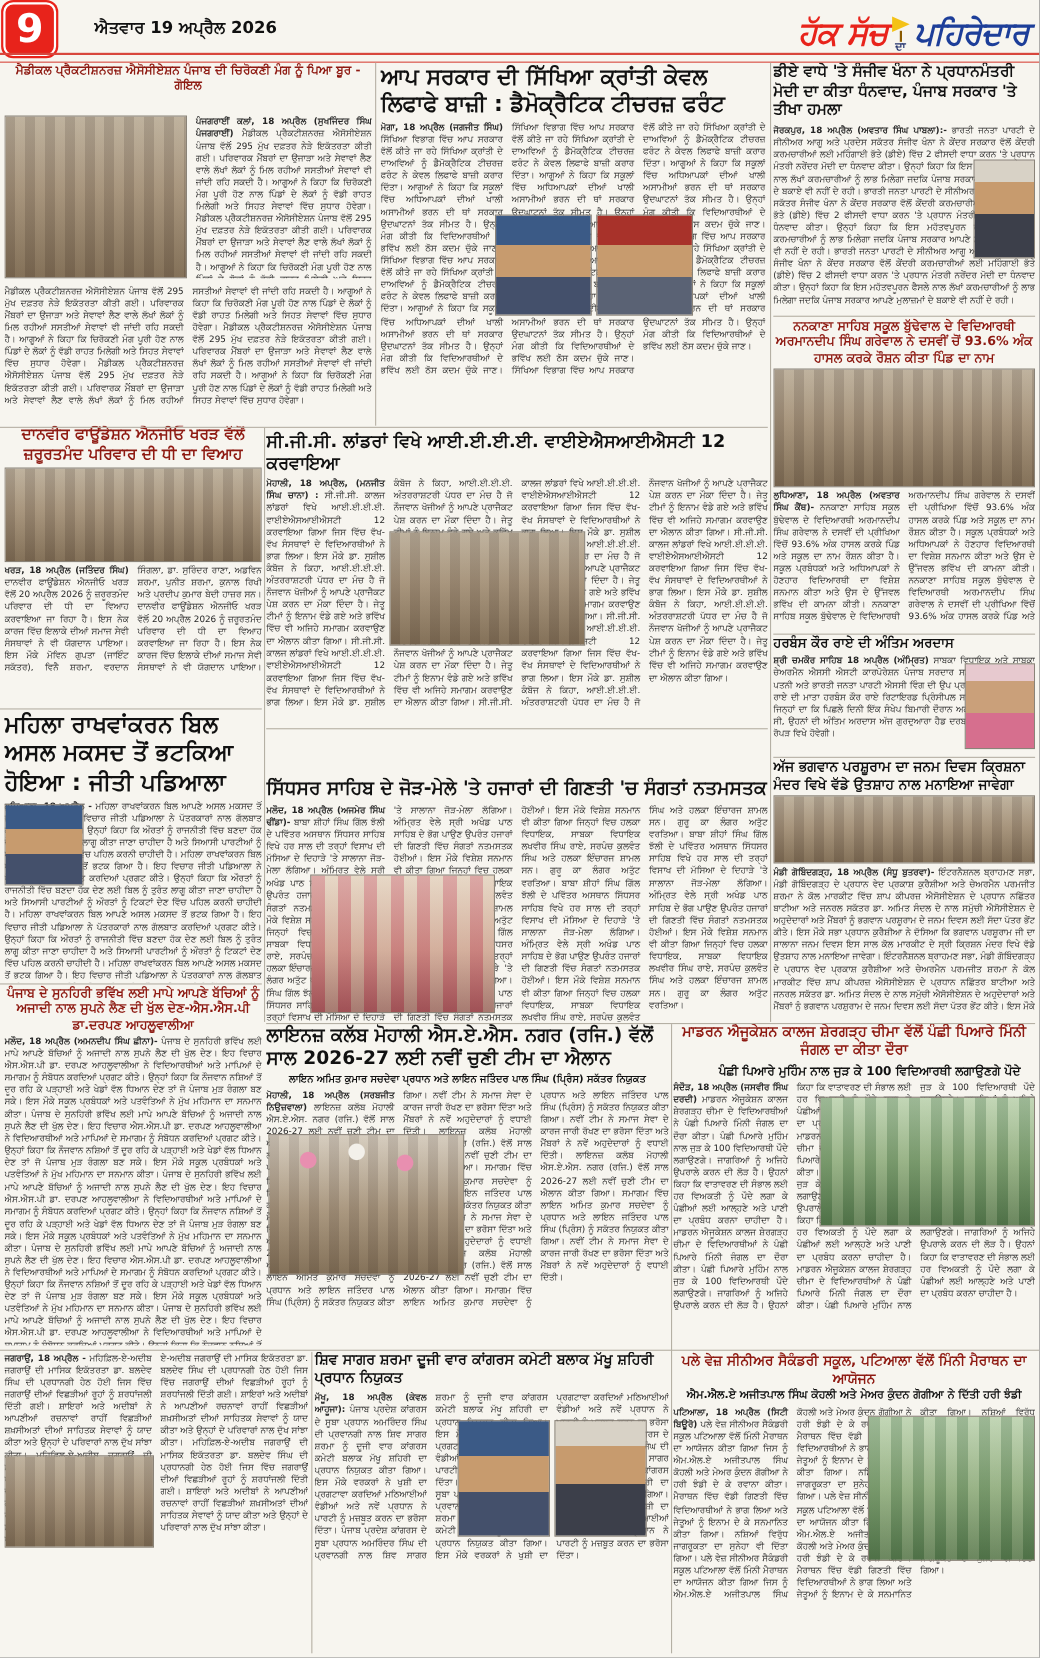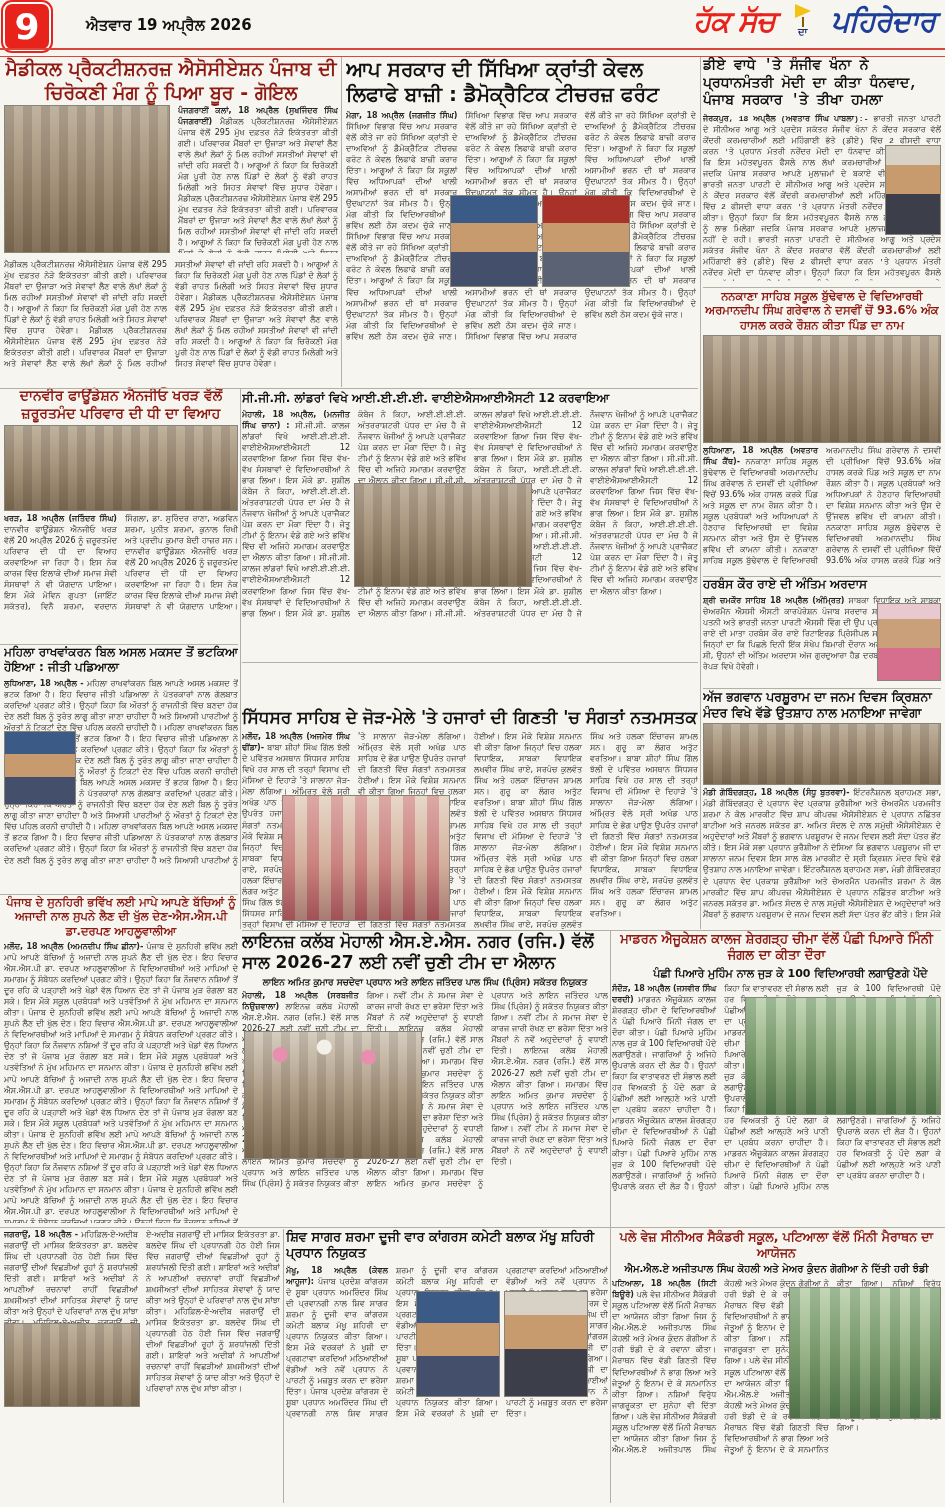--- a/index.html
+++ b/index.html
@@ -3,21 +3,21 @@
 <meta charset="utf-8">
 <style>
   html,body{margin:0;padding:0;background:#777;}
   #paper{position:relative;width:945px;height:1507px;background:#f7f5ef;margin:0 auto;
          font-family:"DejaVu Sans",sans-serif;color:#1c1c1c;overflow:hidden;}
   
   #pagenum{position:absolute;left:3px;top:2px;width:44px;height:45px;background:#e8231b;
            color:#fff;font-size:36px;font-weight:bold;display:flex;align-items:center;
            justify-content:center;border-radius:9px;border:2px solid #fff;box-shadow:0 0 0 2px #e8231b;}
   #dateline{position:absolute;left:86px;top:16px;font-size:15px;font-weight:bold;color:#111;}
-  #logo{position:absolute;right:10px;top:4px;height:44px;display:flex;align-items:flex-start;gap:20px;}
+  #logo{position:absolute;right:10px;top:4px;height:44px;display:flex;align-items:flex-end;gap:4px;}
   .logo-red{color:#e8231b;font-size:29px;font-weight:800;font-style:italic;letter-spacing:-1px;}
   .logo-blue{color:#1d3e99;font-size:29px;font-weight:800;font-style:italic;letter-spacing:-1px;}
   .logo-mid{display:flex;flex-direction:column;align-items:center;line-height:1;}
   .flag{width:0;height:0;border-left:16px solid #f4c217;border-top:7px solid transparent;
         border-bottom:7px solid transparent;margin-bottom:1px;}
   .flagpole{width:2px;height:10px;background:#8a5a00;margin-top:-2px;}
   .logo-da{font-size:10px;font-weight:bold;color:#20306b;}
   #rule{position:absolute;left:0;top:48px;width:945px;height:6px;
         border-top:2px solid #d8463c;border-bottom:1px solid #d8463c;}
   
@@ -66,40 +66,40 @@
     <span class="logo-mid">
       <span class="flag"></span>
         <span class="flagpole"></span>
       <span class="logo-da">ਦਾ</span>
     </span>
     <span class="logo-blue">ਪਹਿਰੇਦਾਰ</span>
   </div>
   <div id="rule"></div>
 
   <div class="art" style="left:4px;top:57px;width:334px;height:328px;">
-    <h2 class="hl" style="font-size:19px;">ਮੈਡੀਕਲ ਪ੍ਰੈਕਟੀਸ਼ਨਰਜ਼ ਐਸੋਸੀਏਸ਼ਨ ਪੰਜਾਬ ਦੀ ਚਿਰੋਕਣੀ ਮੰਗ ਨੂੰ ਪਿਆ ਬੂਰ - ਗੋਇਲ</h2>
+    <h2 class="hl" style="font-size:11px;">ਮੈਡੀਕਲ ਪ੍ਰੈਕਟੀਸ਼ਨਰਜ਼ ਐਸੋਸੀਏਸ਼ਨ ਪੰਜਾਬ ਦੀ ਚਿਰੋਕਣੀ ਮੰਗ ਨੂੰ ਪਿਆ ਬੂਰ - ਗੋਇਲ</h2>
     <div class="photo" style="left:0;top:48px;width:166px;height:148px;"></div>
     <div class="body" style="position:absolute;left:174px;top:48px;width:160px;height:148px;">
       <b>ਪੰਜਗਰਾਈਂ ਕਲਾਂ, 18 ਅਪ੍ਰੈਲ (ਸੁਖਜਿੰਦਰ ਸਿੰਘ ਪੰਜਗਰਾਈਂ)</b> <span>ਮੈਡੀਕਲ ਪ੍ਰੈਕਟੀਸ਼ਨਰਜ਼ ਐਸੋਸੀਏਸ਼ਨ ਪੰਜਾਬ ਵੱਲੋਂ 295 ਮੁੱਖ ਦਫ਼ਤਰ ਨੇੜੇ ਇਕੱਤਰਤਾ ਕੀਤੀ ਗਈ। ਪਰਿਵਾਰਕ ਮੈਂਬਰਾਂ ਦਾ ਉਜਾੜਾ ਅਤੇ ਸੇਵਾਵਾਂ ਲੈਣ ਵਾਲੇ ਲੱਖਾਂ ਲੋਕਾਂ ਨੂੰ ਮਿਲ ਰਹੀਆਂ ਸਸਤੀਆਂ ਸੇਵਾਵਾਂ ਵੀ ਜਾਂਦੀ ਰਹਿ ਸਕਦੀ ਹੈ। ਆਗੂਆਂ ਨੇ ਕਿਹਾ ਕਿ ਚਿਰੋਕਣੀ ਮੰਗ ਪੂਰੀ ਹੋਣ ਨਾਲ ਪਿੰਡਾਂ ਦੇ ਲੋਕਾਂ ਨੂੰ ਵੱਡੀ ਰਾਹਤ ਮਿਲੇਗੀ ਅਤੇ ਸਿਹਤ ਸੇਵਾਵਾਂ ਵਿੱਚ ਸੁਧਾਰ ਹੋਵੇਗਾ। ਮੈਡੀਕਲ ਪ੍ਰੈਕਟੀਸ਼ਨਰਜ਼ ਐਸੋਸੀਏਸ਼ਨ ਪੰਜਾਬ ਵੱਲੋਂ 295 ਮੁੱਖ ਦਫ਼ਤਰ ਨੇੜੇ ਇਕੱਤਰਤਾ ਕੀਤੀ ਗਈ। ਪਰਿਵਾਰਕ ਮੈਂਬਰਾਂ ਦਾ ਉਜਾੜਾ ਅਤੇ ਸੇਵਾਵਾਂ ਲੈਣ ਵਾਲੇ ਲੱਖਾਂ ਲੋਕਾਂ ਨੂੰ ਮਿਲ ਰਹੀਆਂ ਸਸਤੀਆਂ ਸੇਵਾਵਾਂ ਵੀ ਜਾਂਦੀ ਰਹਿ ਸਕਦੀ ਹੈ। ਆਗੂਆਂ ਨੇ ਕਿਹਾ ਕਿ ਚਿਰੋਕਣੀ ਮੰਗ ਪੂਰੀ ਹੋਣ ਨਾਲ ਪਿੰਡਾਂ ਦੇ ਲੋਕਾਂ ਨੂੰ ਵੱਡੀ ਰਾਹਤ ਮਿਲੇਗੀ ਅਤੇ ਸਿਹਤ ਸੇਵਾਵਾਂ ਵਿੱਚ ਸੁਧਾਰ ਹੋਵੇਗਾ।</span>
     </div>
     <div class="body c2" style="position:absolute;left:0;top:202px;width:334px;height:124px;">
       <span>ਮੈਡੀਕਲ ਪ੍ਰੈਕਟੀਸ਼ਨਰਜ਼ ਐਸੋਸੀਏਸ਼ਨ ਪੰਜਾਬ ਵੱਲੋਂ 295 ਮੁੱਖ ਦਫ਼ਤਰ ਨੇੜੇ ਇਕੱਤਰਤਾ ਕੀਤੀ ਗਈ। ਪਰਿਵਾਰਕ ਮੈਂਬਰਾਂ ਦਾ ਉਜਾੜਾ ਅਤੇ ਸੇਵਾਵਾਂ ਲੈਣ ਵਾਲੇ ਲੱਖਾਂ ਲੋਕਾਂ ਨੂੰ ਮਿਲ ਰਹੀਆਂ ਸਸਤੀਆਂ ਸੇਵਾਵਾਂ ਵੀ ਜਾਂਦੀ ਰਹਿ ਸਕਦੀ ਹੈ। ਆਗੂਆਂ ਨੇ ਕਿਹਾ ਕਿ ਚਿਰੋਕਣੀ ਮੰਗ ਪੂਰੀ ਹੋਣ ਨਾਲ ਪਿੰਡਾਂ ਦੇ ਲੋਕਾਂ ਨੂੰ ਵੱਡੀ ਰਾਹਤ ਮਿਲੇਗੀ ਅਤੇ ਸਿਹਤ ਸੇਵਾਵਾਂ ਵਿੱਚ ਸੁਧਾਰ ਹੋਵੇਗਾ। ਮੈਡੀਕਲ ਪ੍ਰੈਕਟੀਸ਼ਨਰਜ਼ ਐਸੋਸੀਏਸ਼ਨ ਪੰਜਾਬ ਵੱਲੋਂ 295 ਮੁੱਖ ਦਫ਼ਤਰ ਨੇੜੇ ਇਕੱਤਰਤਾ ਕੀਤੀ ਗਈ। ਪਰਿਵਾਰਕ ਮੈਂਬਰਾਂ ਦਾ ਉਜਾੜਾ ਅਤੇ ਸੇਵਾਵਾਂ ਲੈਣ ਵਾਲੇ ਲੱਖਾਂ ਲੋਕਾਂ ਨੂੰ ਮਿਲ ਰਹੀਆਂ ਸਸਤੀਆਂ ਸੇਵਾਵਾਂ ਵੀ ਜਾਂਦੀ ਰਹਿ ਸਕਦੀ ਹੈ। ਆਗੂਆਂ ਨੇ ਕਿਹਾ ਕਿ ਚਿਰੋਕਣੀ ਮੰਗ ਪੂਰੀ ਹੋਣ ਨਾਲ ਪਿੰਡਾਂ ਦੇ ਲੋਕਾਂ ਨੂੰ ਵੱਡੀ ਰਾਹਤ ਮਿਲੇਗੀ ਅਤੇ ਸਿਹਤ ਸੇਵਾਵਾਂ ਵਿੱਚ ਸੁਧਾਰ ਹੋਵੇਗਾ। ਮੈਡੀਕਲ ਪ੍ਰੈਕਟੀਸ਼ਨਰਜ਼ ਐਸੋਸੀਏਸ਼ਨ ਪੰਜਾਬ ਵੱਲੋਂ 295 ਮੁੱਖ ਦਫ਼ਤਰ ਨੇੜੇ ਇਕੱਤਰਤਾ ਕੀਤੀ ਗਈ। ਪਰਿਵਾਰਕ ਮੈਂਬਰਾਂ ਦਾ ਉਜਾੜਾ ਅਤੇ ਸੇਵਾਵਾਂ ਲੈਣ ਵਾਲੇ ਲੱਖਾਂ ਲੋਕਾਂ ਨੂੰ ਮਿਲ ਰਹੀਆਂ ਸਸਤੀਆਂ ਸੇਵਾਵਾਂ ਵੀ ਜਾਂਦੀ ਰਹਿ ਸਕਦੀ ਹੈ। ਆਗੂਆਂ ਨੇ ਕਿਹਾ ਕਿ ਚਿਰੋਕਣੀ ਮੰਗ ਪੂਰੀ ਹੋਣ ਨਾਲ ਪਿੰਡਾਂ ਦੇ ਲੋਕਾਂ ਨੂੰ ਵੱਡੀ ਰਾਹਤ ਮਿਲੇਗੀ ਅਤੇ ਸਿਹਤ ਸੇਵਾਵਾਂ ਵਿੱਚ ਸੁਧਾਰ ਹੋਵੇਗਾ।</span>
     </div>
   </div>
 
   <div class="art" style="left:346px;top:57px;width:350px;height:330px;">
     <h2 class="hlb" style="font-size:20px;">ਆਪ ਸਰਕਾਰ ਦੀ ਸਿੱਖਿਆ ਕ੍ਰਾਂਤੀ ਕੇਵਲ ਲਿਫਾਫੇ ਬਾਜ਼ੀ : ਡੈਮੋਕ੍ਰੈਟਿਕ ਟੀਚਰਜ਼ ਫਰੰਟ</h2>
     <div class="body c3" style="height:262px;">
       <b>ਮੋਗਾ, 18 ਅਪ੍ਰੈਲ (ਜਗਜੀਤ ਸਿੰਘ)</b> <span>ਸਿੱਖਿਆ ਵਿਭਾਗ ਵਿੱਚ ਆਪ ਸਰਕਾਰ ਵੱਲੋਂ ਕੀਤੇ ਜਾ ਰਹੇ ਸਿੱਖਿਆ ਕ੍ਰਾਂਤੀ ਦੇ ਦਾਅਵਿਆਂ ਨੂੰ ਡੈਮੋਕ੍ਰੈਟਿਕ ਟੀਚਰਜ਼ ਫਰੰਟ ਨੇ ਕੇਵਲ ਲਿਫਾਫੇ ਬਾਜ਼ੀ ਕਰਾਰ ਦਿੱਤਾ। ਆਗੂਆਂ ਨੇ ਕਿਹਾ ਕਿ ਸਕੂਲਾਂ ਵਿੱਚ ਅਧਿਆਪਕਾਂ ਦੀਆਂ ਖਾਲੀ ਅਸਾਮੀਆਂ ਭਰਨ ਦੀ ਥਾਂ ਸਰਕਾਰ ਉਦਘਾਟਨਾਂ ਤੱਕ ਸੀਮਤ ਹੈ। ਉਨ੍ਹਾਂ ਮੰਗ ਕੀਤੀ ਕਿ ਵਿਦਿਆਰਥੀਆਂ ਦੇ ਭਵਿੱਖ ਲਈ ਠੋਸ ਕਦਮ ਚੁੱਕੇ ਜਾਣ। ਸਿੱਖਿਆ ਵਿਭਾਗ ਵਿੱਚ ਆਪ ਸਰਕਾਰ ਵੱਲੋਂ ਕੀਤੇ ਜਾ ਰਹੇ ਸਿੱਖਿਆ ਕ੍ਰਾਂਤੀ ਦੇ ਦਾਅਵਿਆਂ ਨੂੰ ਡੈਮੋਕ੍ਰੈਟਿਕ ਟੀਚਰਜ਼ ਫਰੰਟ ਨੇ ਕੇਵਲ ਲਿਫਾਫੇ ਬਾਜ਼ੀ ਕਰਾਰ ਦਿੱਤਾ। ਆਗੂਆਂ ਨੇ ਕਿਹਾ ਕਿ ਸਕੂਲਾਂ ਵਿੱਚ ਅਧਿਆਪਕਾਂ ਦੀਆਂ ਖਾਲੀ ਅਸਾਮੀਆਂ ਭਰਨ ਦੀ ਥਾਂ ਸਰਕਾਰ ਉਦਘਾਟਨਾਂ ਤੱਕ ਸੀਮਤ ਹੈ। ਉਨ੍ਹਾਂ ਮੰਗ ਕੀਤੀ ਕਿ ਵਿਦਿਆਰਥੀਆਂ ਦੇ ਭਵਿੱਖ ਲਈ ਠੋਸ ਕਦਮ ਚੁੱਕੇ ਜਾਣ। ਸਿੱਖਿਆ ਵਿਭਾਗ ਵਿੱਚ ਆਪ ਸਰਕਾਰ ਵੱਲੋਂ ਕੀਤੇ ਜਾ ਰਹੇ ਸਿੱਖਿਆ ਕ੍ਰਾਂਤੀ ਦੇ ਦਾਅਵਿਆਂ ਨੂੰ ਡੈਮੋਕ੍ਰੈਟਿਕ ਟੀਚਰਜ਼ ਫਰੰਟ ਨੇ ਕੇਵਲ ਲਿਫਾਫੇ ਬਾਜ਼ੀ ਕਰਾਰ ਦਿੱਤਾ। ਆਗੂਆਂ ਨੇ ਕਿਹਾ ਕਿ ਸਕੂਲਾਂ ਵਿੱਚ ਅਧਿਆਪਕਾਂ ਦੀਆਂ ਖਾਲੀ ਅਸਾਮੀਆਂ ਭਰਨ ਦੀ ਥਾਂ ਸਰਕਾਰ ਉਦਘਾਟਨਾਂ ਤੱਕ ਸੀਮਤ ਹੈ। ਉਨ੍ਹਾਂ ਮੰਗ ਕੀਤੀ ਕਿ ਵਿਦਿਆਰਥੀਆਂ ਦੇ ਭਵਿੱਖ ਲਈ ਠੋਸ ਕਦਮ ਚੁੱਕੇ ਜਾਣ। ਸਿੱਖਿਆ ਵਿਭਾਗ ਵਿੱਚ ਆਪ ਸਰਕਾਰ ਵੱਲੋਂ ਕੀਤੇ ਜਾ ਰਹੇ ਸਿੱਖਿਆ ਕ੍ਰਾਂਤੀ ਦੇ ਦਾਅਵਿਆਂ ਨੂੰ ਡੈਮੋਕ੍ਰੈਟਿਕ ਟੀਚਰਜ਼ ਫਰੰਟ ਨੇ ਕੇਵਲ ਲਿਫਾਫੇ ਬਾਜ਼ੀ ਕਰਾਰ ਦਿੱਤਾ। ਆਗੂਆਂ ਨੇ ਕਿਹਾ ਕਿ ਸਕੂਲਾਂ ਵਿੱਚ ਅਧਿਆਪਕਾਂ ਦੀਆਂ ਖਾਲੀ ਅਸਾਮੀਆਂ ਭਰਨ ਦੀ ਥਾਂ ਸਰਕਾਰ ਉਦਘਾਟਨਾਂ ਤੱਕ ਸੀਮਤ ਹੈ। ਉਨ੍ਹਾਂ ਮੰਗ ਕੀਤੀ ਕਿ ਵਿਦਿਆਰਥੀਆਂ ਦੇ ਭਵਿੱਖ ਲਈ ਠੋਸ ਕਦਮ ਚੁੱਕੇ ਜਾਣ। ਸਿੱਖਿਆ ਵਿਭਾਗ ਵਿੱਚ ਆਪ ਸਰਕਾਰ ਵੱਲੋਂ ਕੀਤੇ ਜਾ ਰਹੇ ਸਿੱਖਿਆ ਕ੍ਰਾਂਤੀ ਦੇ ਦਾਅਵਿਆਂ ਨੂੰ ਡੈਮੋਕ੍ਰੈਟਿਕ ਟੀਚਰਜ਼ ਫਰੰਟ ਨੇ ਕੇਵਲ ਲਿਫਾਫੇ ਬਾਜ਼ੀ ਕਰਾਰ ਦਿੱਤਾ। ਆਗੂਆਂ ਨੇ ਕਿਹਾ ਕਿ ਸਕੂਲਾਂ ਵਿੱਚ ਅਧਿਆਪਕਾਂ ਦੀਆਂ ਖਾਲੀ ਅਸਾਮੀਆਂ ਭਰਨ ਦੀ ਥਾਂ ਸਰਕਾਰ ਉਦਘਾਟਨਾਂ ਤੱਕ ਸੀਮਤ ਹੈ। ਉਨ੍ਹਾਂ ਮੰਗ ਕੀਤੀ ਕਿ ਵਿਦਿਆਰਥੀਆਂ ਦੇ ਭਵਿੱਖ ਲਈ ਠੋਸ ਕਦਮ ਚੁੱਕੇ ਜਾਣ। ਸਿੱਖਿਆ ਵਿਭਾਗ ਵਿੱਚ ਆਪ ਸਰਕਾਰ ਵੱਲੋਂ ਕੀਤੇ ਜਾ ਰਹੇ ਸਿੱਖਿਆ ਕ੍ਰਾਂਤੀ ਦੇ ਦਾਅਵਿਆਂ ਨੂੰ ਡੈਮੋਕ੍ਰੈਟਿਕ ਟੀਚਰਜ਼ ਫਰੰਟ ਨੇ ਕੇਵਲ ਲਿਫਾਫੇ ਬਾਜ਼ੀ ਕਰਾਰ ਦਿੱਤਾ। ਆਗੂਆਂ ਨੇ ਕਿਹਾ ਕਿ ਸਕੂਲਾਂ ਵਿੱਚ ਅਧਿਆਪਕਾਂ ਦੀਆਂ ਖਾਲੀ ਅਸਾਮੀਆਂ ਭਰਨ ਦੀ ਥਾਂ ਸਰਕਾਰ ਉਦਘਾਟਨਾਂ ਤੱਕ ਸੀਮਤ ਹੈ। ਉਨ੍ਹਾਂ ਮੰਗ ਕੀਤੀ ਕਿ ਵਿਦਿਆਰਥੀਆਂ ਦੇ ਭਵਿੱਖ ਲਈ ਠੋਸ ਕਦਮ ਚੁੱਕੇ ਜਾਣ।</span>
     </div>
     <div class="photo portrait-blue" style="left:104px;top:138px;width:88px;height:92px;"></div>
     <div class="photo portrait-red" style="left:196px;top:138px;width:88px;height:92px;"></div>
   </div>
 
-  <div class="art" style="left:703px;top:57px;width:238px;height:229px;font-family:Liberation Mono, monospace;">
+  <div class="art" style="left:703px;top:57px;width:238px;height:229px;">
     <h2 class="hlb" style="font-size:14px;">ਡੀਏ ਵਾਧੇ 'ਤੇ ਸੰਜੀਵ ਖੰਨਾ ਨੇ ਪ੍ਰਧਾਨਮੰਤਰੀ ਮੋਦੀ ਦਾ ਕੀਤਾ ਧੰਨਵਾਦ, ਪੰਜਾਬ ਸਰਕਾਰ 'ਤੇ ਤੀਖਾ ਹਮਲਾ</h2>
     <div class="body" style="height:168px;">
       <b>ਜੋਰਕਪੁਰ, 18 ਅਪ੍ਰੈਲ (ਅਵਤਾਰ ਸਿੰਘ ਪਾਬਲਾ):-</b> <span>ਭਾਰਤੀ ਜਨਤਾ ਪਾਰਟੀ ਦੇ ਸੀਨੀਅਰ ਆਗੂ ਅਤੇ ਪ੍ਰਦੇਸ ਸਕੱਤਰ ਸੰਜੀਵ ਖੰਨਾ ਨੇ ਕੇਂਦਰ ਸਰਕਾਰ ਵੱਲੋਂ ਕੇਂਦਰੀ ਕਰਮਚਾਰੀਆਂ ਲਈ ਮਹਿੰਗਾਈ ਭੱਤੇ (ਡੀਏ) ਵਿੱਚ 2 ਫੀਸਦੀ ਵਾਧਾ ਕਰਨ 'ਤੇ ਪ੍ਰਧਾਨ ਮੰਤਰੀ ਨਰੇਂਦਰ ਮੋਦੀ ਦਾ ਧੰਨਵਾਦ ਕੀਤਾ। ਉਨ੍ਹਾਂ ਕਿਹਾ ਕਿ ਇਸ ਮਹੱਤਵਪੂਰਨ ਫੈਸਲੇ ਨਾਲ ਲੱਖਾਂ ਕਰਮਚਾਰੀਆਂ ਨੂੰ ਲਾਭ ਮਿਲੇਗਾ ਜਦਕਿ ਪੰਜਾਬ ਸਰਕਾਰ ਆਪਣੇ ਮੁਲਾਜ਼ਮਾਂ ਦੇ ਬਕਾਏ ਵੀ ਨਹੀਂ ਦੇ ਰਹੀ। ਭਾਰਤੀ ਜਨਤਾ ਪਾਰਟੀ ਦੇ ਸੀਨੀਅਰ ਆਗੂ ਅਤੇ ਪ੍ਰਦੇਸ ਸਕੱਤਰ ਸੰਜੀਵ ਖੰਨਾ ਨੇ ਕੇਂਦਰ ਸਰਕਾਰ ਵੱਲੋਂ ਕੇਂਦਰੀ ਕਰਮਚਾਰੀਆਂ ਲਈ ਮਹਿੰਗਾਈ ਭੱਤੇ (ਡੀਏ) ਵਿੱਚ 2 ਫੀਸਦੀ ਵਾਧਾ ਕਰਨ 'ਤੇ ਪ੍ਰਧਾਨ ਮੰਤਰੀ ਨਰੇਂਦਰ ਮੋਦੀ ਦਾ ਧੰਨਵਾਦ ਕੀਤਾ। ਉਨ੍ਹਾਂ ਕਿਹਾ ਕਿ ਇਸ ਮਹੱਤਵਪੂਰਨ ਫੈਸਲੇ ਨਾਲ ਲੱਖਾਂ ਕਰਮਚਾਰੀਆਂ ਨੂੰ ਲਾਭ ਮਿਲੇਗਾ ਜਦਕਿ ਪੰਜਾਬ ਸਰਕਾਰ ਆਪਣੇ ਮੁਲਾਜ਼ਮਾਂ ਦੇ ਬਕਾਏ ਵੀ ਨਹੀਂ ਦੇ ਰਹੀ। ਭਾਰਤੀ ਜਨਤਾ ਪਾਰਟੀ ਦੇ ਸੀਨੀਅਰ ਆਗੂ ਅਤੇ ਪ੍ਰਦੇਸ ਸਕੱਤਰ ਸੰਜੀਵ ਖੰਨਾ ਨੇ ਕੇਂਦਰ ਸਰਕਾਰ ਵੱਲੋਂ ਕੇਂਦਰੀ ਕਰਮਚਾਰੀਆਂ ਲਈ ਮਹਿੰਗਾਈ ਭੱਤੇ (ਡੀਏ) ਵਿੱਚ 2 ਫੀਸਦੀ ਵਾਧਾ ਕਰਨ 'ਤੇ ਪ੍ਰਧਾਨ ਮੰਤਰੀ ਨਰੇਂਦਰ ਮੋਦੀ ਦਾ ਧੰਨਵਾਦ ਕੀਤਾ। ਉਨ੍ਹਾਂ ਕਿਹਾ ਕਿ ਇਸ ਮਹੱਤਵਪੂਰਨ ਫੈਸਲੇ ਨਾਲ ਲੱਖਾਂ ਕਰਮਚਾਰੀਆਂ ਨੂੰ ਲਾਭ ਮਿਲੇਗਾ ਜਦਕਿ ਪੰਜਾਬ ਸਰਕਾਰ ਆਪਣੇ ਮੁਲਾਜ਼ਮਾਂ ਦੇ ਬਕਾਏ ਵੀ ਨਹੀਂ ਦੇ ਰਹੀ।</span>
     </div>
     <div class="photo portrait-suit" style="right:0;top:88px;width:56px;height:90px;"></div>
   </div>
 
   <div class="art" style="left:703px;top:289px;width:238px;height:286px;">
     <h2 class="hl" style="font-size:11.5px;">ਨਨਕਾਣਾ ਸਾਹਿਬ ਸਕੂਲ ਬੁੱਢੇਵਾਲ ਦੇ ਵਿਦਿਆਰਥੀ ਅਰਮਾਨਦੀਪ ਸਿੰਘ ਗਰੇਵਾਲ ਨੇ ਦਸਵੀਂ ਚੋਂ 93.6% ਅੰਕ ਹਾਸਲ ਕਰਕੇ ਰੌਸ਼ਨ ਕੀਤਾ ਪਿੰਡ ਦਾ ਨਾਮ</h2>
     <div class="photo static" style="height:108px;"></div>
@@ -126,29 +126,29 @@
 
   <div class="art" style="left:4px;top:387px;width:234px;height:256px;">
     <h2 class="hl" style="font-size:14px;">ਦਾਨਵੀਰ ਫਾਊਂਡੇਸ਼ਨ ਐਨਜੀਓ ਖਰੜ ਵੱਲੋਂ ਜ਼ਰੂਰਤਮੰਦ ਪਰਿਵਾਰ ਦੀ ਧੀ ਦਾ ਵਿਆਹ</h2>
     <div class="photo static" style="height:86px;"></div>
     <div class="body c2" style="height:110px;">
       <b>ਖਰੜ, 18 ਅਪ੍ਰੈਲ (ਜਤਿੰਦਰ ਸਿੰਘ)</b> <span>ਦਾਨਵੀਰ ਫਾਊਂਡੇਸ਼ਨ ਐਨਜੀਓ ਖਰੜ ਵੱਲੋਂ 20 ਅਪ੍ਰੈਲ 2026 ਨੂੰ ਜ਼ਰੂਰਤਮੰਦ ਪਰਿਵਾਰ ਦੀ ਧੀ ਦਾ ਵਿਆਹ ਕਰਵਾਇਆ ਜਾ ਰਿਹਾ ਹੈ। ਇਸ ਨੇਕ ਕਾਰਜ ਵਿੱਚ ਇਲਾਕੇ ਦੀਆਂ ਸਮਾਜ ਸੇਵੀ ਸੰਸਥਾਵਾਂ ਨੇ ਵੀ ਯੋਗਦਾਨ ਪਾਇਆ। ਇਸ ਮੌਕੇ ਮੋਵਿਨ ਗੁਪਤਾ (ਜਾਇੰਟ ਸਕੱਤਰ), ਵਿਨੈ ਸ਼ਰਮਾ, ਵਰਦਾਨ ਸਿੰਗਲਾ, ਡਾ. ਸੁਰਿੰਦਰ ਰਾਣਾ, ਅਡਵਿਨ ਸ਼ਰਮਾ, ਪੁਨੀਤ ਸ਼ਰਮਾ, ਕੁਨਾਲ ਰਿਖੀ ਅਤੇ ਪ੍ਰਦੀਪ ਕੁਮਾਰ ਬੇਦੀ ਹਾਜ਼ਰ ਸਨ। ਦਾਨਵੀਰ ਫਾਊਂਡੇਸ਼ਨ ਐਨਜੀਓ ਖਰੜ ਵੱਲੋਂ 20 ਅਪ੍ਰੈਲ 2026 ਨੂੰ ਜ਼ਰੂਰਤਮੰਦ ਪਰਿਵਾਰ ਦੀ ਧੀ ਦਾ ਵਿਆਹ ਕਰਵਾਇਆ ਜਾ ਰਿਹਾ ਹੈ। ਇਸ ਨੇਕ ਕਾਰਜ ਵਿੱਚ ਇਲਾਕੇ ਦੀਆਂ ਸਮਾਜ ਸੇਵੀ ਸੰਸਥਾਵਾਂ ਨੇ ਵੀ ਯੋਗਦਾਨ ਪਾਇਆ। ਇਸ ਮੌਕੇ ਮੋਵਿਨ ਗੁਪਤਾ (ਜਾਇੰਟ ਸਕੱਤਰ), ਵਿਨੈ ਸ਼ਰਮਾ, ਵਰਦਾਨ ਸਿੰਗਲਾ, ਡਾ. ਸੁਰਿੰਦਰ ਰਾਣਾ, ਅਡਵਿਨ ਸ਼ਰਮਾ, ਪੁਨੀਤ ਸ਼ਰਮਾ, ਕੁਨਾਲ ਰਿਖੀ ਅਤੇ ਪ੍ਰਦੀਪ ਕੁਮਾਰ ਬੇਦੀ ਹਾਜ਼ਰ ਸਨ।</span>
     </div>
   </div>
 
   <div class="art" style="left:4px;top:645px;width:234px;height:248px;">
-    <h2 class="hlb" style="font-size:12px;">ਮਹਿਲਾ ਰਾਖਵਾਂਕਰਨ ਬਿਲ ਅਸਲ ਮਕਸਦ ਤੋਂ ਭਟਕਿਆ ਹੋਇਆ : ਜੀਤੀ ਪਡਿਆਲਾ</h2>
+    <h2 class="hlb" style="font-size:21px;">ਮਹਿਲਾ ਰਾਖਵਾਂਕਰਨ ਬਿਲ ਅਸਲ ਮਕਸਦ ਤੋਂ ਭਟਕਿਆ ਹੋਇਆ : ਜੀਤੀ ਪਡਿਆਲਾ</h2>
     <div class="body" style="height:188px;">
       <b>ਲੁਧਿਆਣਾ, 18 ਅਪ੍ਰੈਲ -</b> <span>ਮਹਿਲਾ ਰਾਖਵਾਂਕਰਨ ਬਿਲ ਆਪਣੇ ਅਸਲ ਮਕਸਦ ਤੋਂ ਭਟਕ ਗਿਆ ਹੈ। ਇਹ ਵਿਚਾਰ ਜੀਤੀ ਪਡਿਆਲਾ ਨੇ ਪੱਤਰਕਾਰਾਂ ਨਾਲ ਗੱਲਬਾਤ ਕਰਦਿਆਂ ਪ੍ਰਗਟ ਕੀਤੇ। ਉਨ੍ਹਾਂ ਕਿਹਾ ਕਿ ਔਰਤਾਂ ਨੂੰ ਰਾਜਨੀਤੀ ਵਿੱਚ ਬਣਦਾ ਹੱਕ ਦੇਣ ਲਈ ਬਿਲ ਨੂੰ ਤੁਰੰਤ ਲਾਗੂ ਕੀਤਾ ਜਾਣਾ ਚਾਹੀਦਾ ਹੈ ਅਤੇ ਸਿਆਸੀ ਪਾਰਟੀਆਂ ਨੂੰ ਔਰਤਾਂ ਨੂੰ ਟਿਕਟਾਂ ਦੇਣ ਵਿੱਚ ਪਹਿਲ ਕਰਨੀ ਚਾਹੀਦੀ ਹੈ। ਮਹਿਲਾ ਰਾਖਵਾਂਕਰਨ ਬਿਲ ਆਪਣੇ ਅਸਲ ਮਕਸਦ ਤੋਂ ਭਟਕ ਗਿਆ ਹੈ। ਇਹ ਵਿਚਾਰ ਜੀਤੀ ਪਡਿਆਲਾ ਨੇ ਪੱਤਰਕਾਰਾਂ ਨਾਲ ਗੱਲਬਾਤ ਕਰਦਿਆਂ ਪ੍ਰਗਟ ਕੀਤੇ। ਉਨ੍ਹਾਂ ਕਿਹਾ ਕਿ ਔਰਤਾਂ ਨੂੰ ਰਾਜਨੀਤੀ ਵਿੱਚ ਬਣਦਾ ਹੱਕ ਦੇਣ ਲਈ ਬਿਲ ਨੂੰ ਤੁਰੰਤ ਲਾਗੂ ਕੀਤਾ ਜਾਣਾ ਚਾਹੀਦਾ ਹੈ ਅਤੇ ਸਿਆਸੀ ਪਾਰਟੀਆਂ ਨੂੰ ਔਰਤਾਂ ਨੂੰ ਟਿਕਟਾਂ ਦੇਣ ਵਿੱਚ ਪਹਿਲ ਕਰਨੀ ਚਾਹੀਦੀ ਹੈ। ਮਹਿਲਾ ਰਾਖਵਾਂਕਰਨ ਬਿਲ ਆਪਣੇ ਅਸਲ ਮਕਸਦ ਤੋਂ ਭਟਕ ਗਿਆ ਹੈ। ਇਹ ਵਿਚਾਰ ਜੀਤੀ ਪਡਿਆਲਾ ਨੇ ਪੱਤਰਕਾਰਾਂ ਨਾਲ ਗੱਲਬਾਤ ਕਰਦਿਆਂ ਪ੍ਰਗਟ ਕੀਤੇ। ਉਨ੍ਹਾਂ ਕਿਹਾ ਕਿ ਔਰਤਾਂ ਨੂੰ ਰਾਜਨੀਤੀ ਵਿੱਚ ਬਣਦਾ ਹੱਕ ਦੇਣ ਲਈ ਬਿਲ ਨੂੰ ਤੁਰੰਤ ਲਾਗੂ ਕੀਤਾ ਜਾਣਾ ਚਾਹੀਦਾ ਹੈ ਅਤੇ ਸਿਆਸੀ ਪਾਰਟੀਆਂ ਨੂੰ ਔਰਤਾਂ ਨੂੰ ਟਿਕਟਾਂ ਦੇਣ ਵਿੱਚ ਪਹਿਲ ਕਰਨੀ ਚਾਹੀਦੀ ਹੈ। ਮਹਿਲਾ ਰਾਖਵਾਂਕਰਨ ਬਿਲ ਆਪਣੇ ਅਸਲ ਮਕਸਦ ਤੋਂ ਭਟਕ ਗਿਆ ਹੈ। ਇਹ ਵਿਚਾਰ ਜੀਤੀ ਪਡਿਆਲਾ ਨੇ ਪੱਤਰਕਾਰਾਂ ਨਾਲ ਗੱਲਬਾਤ ਕਰਦਿਆਂ ਪ੍ਰਗਟ ਕੀਤੇ। ਉਨ੍ਹਾਂ ਕਿਹਾ ਕਿ ਔਰਤਾਂ ਨੂੰ ਰਾਜਨੀਤੀ ਵਿੱਚ ਬਣਦਾ ਹੱਕ ਦੇਣ ਲਈ ਬਿਲ ਨੂੰ ਤੁਰੰਤ ਲਾਗੂ ਕੀਤਾ ਜਾਣਾ ਚਾਹੀਦਾ ਹੈ ਅਤੇ ਸਿਆਸੀ ਪਾਰਟੀਆਂ ਨੂੰ ਔਰਤਾਂ ਨੂੰ ਟਿਕਟਾਂ ਦੇਣ ਵਿੱਚ ਪਹਿਲ ਕਰਨੀ ਚਾਹੀਦੀ ਹੈ।</span>
     </div>
     <div class="photo portrait-blue" style="left:0;top:86px;width:72px;height:74px;"></div>
   </div>
 
   <div class="art" style="left:242px;top:391px;width:456px;height:270px;">
-    <h2 class="hlb" style="font-size:12px;">ਸੀ.ਜੀ.ਸੀ. ਲਾਂਡਰਾਂ ਵਿਖੇ ਆਈ.ਈ.ਈ.ਈ. ਵਾਈਏਐਸਆਈਐਸਟੀ 12 ਕਰਵਾਇਆ</h2>
+    <h2 class="hlb" style="font-size:16px;">ਸੀ.ਜੀ.ਸੀ. ਲਾਂਡਰਾਂ ਵਿਖੇ ਆਈ.ਈ.ਈ.ਈ. ਵਾਈਏਐਸਆਈਐਸਟੀ 12 ਕਰਵਾਇਆ</h2>
     <div class="body c4" style="height:238px;">
       <b>ਮੋਹਾਲੀ, 18 ਅਪ੍ਰੈਲ, (ਮਨਜੀਤ ਸਿੰਘ ਚਾਨਾ) :</b> <span>ਸੀ.ਜੀ.ਸੀ. ਕਾਲਜ ਲਾਂਡਰਾਂ ਵਿਖੇ ਆਈ.ਈ.ਈ.ਈ. ਵਾਈਏਐਸਆਈਐਸਟੀ 12 ਕਰਵਾਇਆ ਗਿਆ ਜਿਸ ਵਿੱਚ ਵੱਖ-ਵੱਖ ਸੰਸਥਾਵਾਂ ਦੇ ਵਿਦਿਆਰਥੀਆਂ ਨੇ ਭਾਗ ਲਿਆ। ਇਸ ਮੌਕੇ ਡਾ. ਸੁਸ਼ੀਲ ਕੰਬੋਜ ਨੇ ਕਿਹਾ, ਆਈ.ਈ.ਈ.ਈ. ਅੰਤਰਰਾਸ਼ਟਰੀ ਪੱਧਰ ਦਾ ਮੰਚ ਹੈ ਜੋ ਨੌਜਵਾਨ ਖੋਜੀਆਂ ਨੂੰ ਆਪਣੇ ਪ੍ਰਾਜੈਕਟ ਪੇਸ਼ ਕਰਨ ਦਾ ਮੌਕਾ ਦਿੰਦਾ ਹੈ। ਜੇਤੂ ਟੀਮਾਂ ਨੂੰ ਇਨਾਮ ਵੰਡੇ ਗਏ ਅਤੇ ਭਵਿੱਖ ਵਿੱਚ ਵੀ ਅਜਿਹੇ ਸਮਾਗਮ ਕਰਵਾਉਣ ਦਾ ਐਲਾਨ ਕੀਤਾ ਗਿਆ। ਸੀ.ਜੀ.ਸੀ. ਕਾਲਜ ਲਾਂਡਰਾਂ ਵਿਖੇ ਆਈ.ਈ.ਈ.ਈ. ਵਾਈਏਐਸਆਈਐਸਟੀ 12 ਕਰਵਾਇਆ ਗਿਆ ਜਿਸ ਵਿੱਚ ਵੱਖ-ਵੱਖ ਸੰਸਥਾਵਾਂ ਦੇ ਵਿਦਿਆਰਥੀਆਂ ਨੇ ਭਾਗ ਲਿਆ। ਇਸ ਮੌਕੇ ਡਾ. ਸੁਸ਼ੀਲ ਕੰਬੋਜ ਨੇ ਕਿਹਾ, ਆਈ.ਈ.ਈ.ਈ. ਅੰਤਰਰਾਸ਼ਟਰੀ ਪੱਧਰ ਦਾ ਮੰਚ ਹੈ ਜੋ ਨੌਜਵਾਨ ਖੋਜੀਆਂ ਨੂੰ ਆਪਣੇ ਪ੍ਰਾਜੈਕਟ ਪੇਸ਼ ਕਰਨ ਦਾ ਮੌਕਾ ਦਿੰਦਾ ਹੈ। ਜੇਤੂ ਟੀਮਾਂ ਨੂੰ ਇਨਾਮ ਵੰਡੇ ਗਏ ਅਤੇ ਭਵਿੱਖ ਵਿੱਚ ਵੀ ਅਜਿਹੇ ਸਮਾਗਮ ਕਰਵਾਉਣ ਦਾ ਐਲਾਨ ਕੀਤਾ ਗਿਆ। ਸੀ.ਜੀ.ਸੀ. ਕਾਲਜ ਲਾਂਡਰਾਂ ਵਿਖੇ ਆਈ.ਈ.ਈ.ਈ. ਵਾਈਏਐਸਆਈਐਸਟੀ 12 ਕਰਵਾਇਆ ਗਿਆ ਜਿਸ ਵਿੱਚ ਵੱਖ-ਵੱਖ ਸੰਸਥਾਵਾਂ ਦੇ ਵਿਦਿਆਰਥੀਆਂ ਨੇ ਭਾਗ ਲਿਆ। ਇਸ ਮੌਕੇ ਡਾ. ਸੁਸ਼ੀਲ ਕੰਬੋਜ ਨੇ ਕਿਹਾ, ਆਈ.ਈ.ਈ.ਈ. ਅੰਤਰਰਾਸ਼ਟਰੀ ਪੱਧਰ ਦਾ ਮੰਚ ਹੈ ਜੋ ਨੌਜਵਾਨ ਖੋਜੀਆਂ ਨੂੰ ਆਪਣੇ ਪ੍ਰਾਜੈਕਟ ਪੇਸ਼ ਕਰਨ ਦਾ ਮੌਕਾ ਦਿੰਦਾ ਹੈ। ਜੇਤੂ ਟੀਮਾਂ ਨੂੰ ਇਨਾਮ ਵੰਡੇ ਗਏ ਅਤੇ ਭਵਿੱਖ ਵਿੱਚ ਵੀ ਅਜਿਹੇ ਸਮਾਗਮ ਕਰਵਾਉਣ ਦਾ ਐਲਾਨ ਕੀਤਾ ਗਿਆ। ਸੀ.ਜੀ.ਸੀ. ਕਾਲਜ ਲਾਂਡਰਾਂ ਵਿਖੇ ਆਈ.ਈ.ਈ.ਈ. ਵਾਈਏਐਸਆਈਐਸਟੀ 12 ਕਰਵਾਇਆ ਗਿਆ ਜਿਸ ਵਿੱਚ ਵੱਖ-ਵੱਖ ਸੰਸਥਾਵਾਂ ਦੇ ਵਿਦਿਆਰਥੀਆਂ ਨੇ ਭਾਗ ਲਿਆ। ਇਸ ਮੌਕੇ ਡਾ. ਸੁਸ਼ੀਲ ਕੰਬੋਜ ਨੇ ਕਿਹਾ, ਆਈ.ਈ.ਈ.ਈ. ਅੰਤਰਰਾਸ਼ਟਰੀ ਪੱਧਰ ਦਾ ਮੰਚ ਹੈ ਜੋ ਨੌਜਵਾਨ ਖੋਜੀਆਂ ਨੂੰ ਆਪਣੇ ਪ੍ਰਾਜੈਕਟ ਪੇਸ਼ ਕਰਨ ਦਾ ਮੌਕਾ ਦਿੰਦਾ ਹੈ। ਜੇਤੂ ਟੀਮਾਂ ਨੂੰ ਇਨਾਮ ਵੰਡੇ ਗਏ ਅਤੇ ਭਵਿੱਖ ਵਿੱਚ ਵੀ ਅਜਿਹੇ ਸਮਾਗਮ ਕਰਵਾਉਣ ਦਾ ਐਲਾਨ ਕੀਤਾ ਗਿਆ। ਸੀ.ਜੀ.ਸੀ. ਕਾਲਜ ਲਾਂਡਰਾਂ ਵਿਖੇ ਆਈ.ਈ.ਈ.ਈ. ਵਾਈਏਐਸਆਈਐਸਟੀ 12 ਕਰਵਾਇਆ ਗਿਆ ਜਿਸ ਵਿੱਚ ਵੱਖ-ਵੱਖ ਸੰਸਥਾਵਾਂ ਦੇ ਵਿਦਿਆਰਥੀਆਂ ਨੇ ਭਾਗ ਲਿਆ। ਇਸ ਮੌਕੇ ਡਾ. ਸੁਸ਼ੀਲ ਕੰਬੋਜ ਨੇ ਕਿਹਾ, ਆਈ.ਈ.ਈ.ਈ. ਅੰਤਰਰਾਸ਼ਟਰੀ ਪੱਧਰ ਦਾ ਮੰਚ ਹੈ ਜੋ ਨੌਜਵਾਨ ਖੋਜੀਆਂ ਨੂੰ ਆਪਣੇ ਪ੍ਰਾਜੈਕਟ ਪੇਸ਼ ਕਰਨ ਦਾ ਮੌਕਾ ਦਿੰਦਾ ਹੈ। ਜੇਤੂ ਟੀਮਾਂ ਨੂੰ ਇਨਾਮ ਵੰਡੇ ਗਏ ਅਤੇ ਭਵਿੱਖ ਵਿੱਚ ਵੀ ਅਜਿਹੇ ਸਮਾਗਮ ਕਰਵਾਉਣ ਦਾ ਐਲਾਨ ਕੀਤਾ ਗਿਆ। ਸੀ.ਜੀ.ਸੀ. ਕਾਲਜ ਲਾਂਡਰਾਂ ਵਿਖੇ ਆਈ.ਈ.ਈ.ਈ. ਵਾਈਏਐਸਆਈਐਸਟੀ 12 ਕਰਵਾਇਆ ਗਿਆ ਜਿਸ ਵਿੱਚ ਵੱਖ-ਵੱਖ ਸੰਸਥਾਵਾਂ ਦੇ ਵਿਦਿਆਰਥੀਆਂ ਨੇ ਭਾਗ ਲਿਆ। ਇਸ ਮੌਕੇ ਡਾ. ਸੁਸ਼ੀਲ ਕੰਬੋਜ ਨੇ ਕਿਹਾ, ਆਈ.ਈ.ਈ.ਈ. ਅੰਤਰਰਾਸ਼ਟਰੀ ਪੱਧਰ ਦਾ ਮੰਚ ਹੈ ਜੋ ਨੌਜਵਾਨ ਖੋਜੀਆਂ ਨੂੰ ਆਪਣੇ ਪ੍ਰਾਜੈਕਟ ਪੇਸ਼ ਕਰਨ ਦਾ ਮੌਕਾ ਦਿੰਦਾ ਹੈ। ਜੇਤੂ ਟੀਮਾਂ ਨੂੰ ਇਨਾਮ ਵੰਡੇ ਗਏ ਅਤੇ ਭਵਿੱਖ ਵਿੱਚ ਵੀ ਅਜਿਹੇ ਸਮਾਗਮ ਕਰਵਾਉਣ ਦਾ ਐਲਾਨ ਕੀਤਾ ਗਿਆ।</span>
     </div>
     <div class="photo" style="left:112px;top:92px;width:178px;height:104px;"></div>
   </div>
 
   <div class="art" style="left:242px;top:663px;width:456px;height:266px;margin-top:44px;">
     <h2 class="hlb" style="font-size:17px;">ਸਿੱਧਸਰ ਸਾਹਿਬ ਦੇ ਜੋੜ-ਮੇਲੇ 'ਤੇ ਹਜਾਰਾਂ ਦੀ ਗਿਣਤੀ 'ਚ ਸੰਗਤਾਂ ਨਤਮਸਤਕ</h2>
     <div class="body c4" style="height:234px;">
       <b>ਮਲੌਦ, 18 ਅਪ੍ਰੈਲ (ਅਜਮੇਰ ਸਿੰਘ ਢੀਂਡਾ)-</b> <span>ਬਾਬਾ ਸ਼ੀਹਾਂ ਸਿੰਘ ਗਿੱਲ ਝੱਲੀ ਦੇ ਪਵਿੱਤਰ ਅਸਥਾਨ ਸਿੱਧਸਰ ਸਾਹਿਬ ਵਿਖੇ ਹਰ ਸਾਲ ਦੀ ਤਰ੍ਹਾਂ ਵਿਸਾਖ ਦੀ ਮੱਸਿਆ ਦੇ ਦਿਹਾੜੇ 'ਤੇ ਸਾਲਾਨਾ ਜੋੜ-ਮੇਲਾ ਲੱਗਿਆ। ਅੰਮ੍ਰਿਤ ਵੇਲੇ ਸ੍ਰੀ ਅਖੰਡ ਪਾਠ ਸਾਹਿਬ ਦੇ ਭੋਗ ਪਾਉਣ ਉਪਰੰਤ ਹਜਾਰਾਂ ਦੀ ਗਿਣਤੀ ਵਿੱਚ ਸੰਗਤਾਂ ਨਤਮਸਤਕ ਹੋਈਆਂ। ਇਸ ਮੌਕੇ ਵਿਸ਼ੇਸ਼ ਸਨਮਾਨ ਵੀ ਕੀਤਾ ਗਿਆ ਜਿਨ੍ਹਾਂ ਵਿਚ ਹਲਕਾ ਵਿਧਾਇਕ, ਸਾਬਕਾ ਵਿਧਾਇਕ ਲਖਵੀਰ ਸਿੰਘ ਰਾਏ, ਸਰਪੰਚ ਕੁਲਵੰਤ ਸਿੰਘ ਅਤੇ ਹਲਕਾ ਇੰਚਾਰਜ ਸ਼ਾਮਲ ਸਨ। ਗੁਰੂ ਕਾ ਲੰਗਰ ਅਤੁੱਟ ਵਰਤਿਆ। ਬਾਬਾ ਸ਼ੀਹਾਂ ਸਿੰਘ ਗਿੱਲ ਝੱਲੀ ਦੇ ਪਵਿੱਤਰ ਅਸਥਾਨ ਸਿੱਧਸਰ ਸਾਹਿਬ ਵਿਖੇ ਹਰ ਸਾਲ ਦੀ ਤਰ੍ਹਾਂ ਵਿਸਾਖ ਦੀ ਮੱਸਿਆ ਦੇ ਦਿਹਾੜੇ 'ਤੇ ਸਾਲਾਨਾ ਜੋੜ-ਮੇਲਾ ਲੱਗਿਆ। ਅੰਮ੍ਰਿਤ ਵੇਲੇ ਸ੍ਰੀ ਅਖੰਡ ਪਾਠ ਸਾਹਿਬ ਦੇ ਭੋਗ ਪਾਉਣ ਉਪਰੰਤ ਹਜਾਰਾਂ ਦੀ ਗਿਣਤੀ ਵਿੱਚ ਸੰਗਤਾਂ ਨਤਮਸਤਕ ਹੋਈਆਂ। ਇਸ ਮੌਕੇ ਵਿਸ਼ੇਸ਼ ਸਨਮਾਨ ਵੀ ਕੀਤਾ ਗਿਆ ਜਿਨ੍ਹਾਂ ਵਿਚ ਹਲਕਾ ਵਿਧਾਇਕ, ਸਾਬਕਾ ਵਿਧਾਇਕ ਲਖਵੀਰ ਸਿੰਘ ਰਾਏ, ਸਰਪੰਚ ਕੁਲਵੰਤ ਸਿੰਘ ਅਤੇ ਹਲਕਾ ਇੰਚਾਰਜ ਸ਼ਾਮਲ ਸਨ। ਗੁਰੂ ਕਾ ਲੰਗਰ ਅਤੁੱਟ ਵਰਤਿਆ। ਬਾਬਾ ਸ਼ੀਹਾਂ ਸਿੰਘ ਗਿੱਲ ਝੱਲੀ ਦੇ ਪਵਿੱਤਰ ਅਸਥਾਨ ਸਿੱਧਸਰ ਸਾਹਿਬ ਵਿਖੇ ਹਰ ਸਾਲ ਦੀ ਤਰ੍ਹਾਂ ਵਿਸਾਖ ਦੀ ਮੱਸਿਆ ਦੇ ਦਿਹਾੜੇ 'ਤੇ ਸਾਲਾਨਾ ਜੋੜ-ਮੇਲਾ ਲੱਗਿਆ। ਅੰਮ੍ਰਿਤ ਵੇਲੇ ਸ੍ਰੀ ਅਖੰਡ ਪਾਠ ਸਾਹਿਬ ਦੇ ਭੋਗ ਪਾਉਣ ਉਪਰੰਤ ਹਜਾਰਾਂ ਦੀ ਗਿਣਤੀ ਵਿੱਚ ਸੰਗਤਾਂ ਨਤਮਸਤਕ ਹੋਈਆਂ। ਇਸ ਮੌਕੇ ਵਿਸ਼ੇਸ਼ ਸਨਮਾਨ ਵੀ ਕੀਤਾ ਗਿਆ ਜਿਨ੍ਹਾਂ ਵਿਚ ਹਲਕਾ ਵਿਧਾਇਕ, ਸਾਬਕਾ ਵਿਧਾਇਕ ਲਖਵੀਰ ਸਿੰਘ ਰਾਏ, ਸਰਪੰਚ ਕੁਲਵੰਤ ਸਿੰਘ ਅਤੇ ਹਲਕਾ ਇੰਚਾਰਜ ਸ਼ਾਮਲ ਸਨ। ਗੁਰੂ ਕਾ ਲੰਗਰ ਅਤੁੱਟ ਵਰਤਿਆ। ਬਾਬਾ ਸ਼ੀਹਾਂ ਸਿੰਘ ਗਿੱਲ ਝੱਲੀ ਦੇ ਪਵਿੱਤਰ ਅਸਥਾਨ ਸਿੱਧਸਰ ਸਾਹਿਬ ਵਿਖੇ ਹਰ ਸਾਲ ਦੀ ਤਰ੍ਹਾਂ ਵਿਸਾਖ ਦੀ ਮੱਸਿਆ ਦੇ ਦਿਹਾੜੇ 'ਤੇ ਸਾਲਾਨਾ ਜੋੜ-ਮੇਲਾ ਲੱਗਿਆ। ਅੰਮ੍ਰਿਤ ਵੇਲੇ ਸ੍ਰੀ ਅਖੰਡ ਪਾਠ ਸਾਹਿਬ ਦੇ ਭੋਗ ਪਾਉਣ ਉਪਰੰਤ ਹਜਾਰਾਂ ਦੀ ਗਿਣਤੀ ਵਿੱਚ ਸੰਗਤਾਂ ਨਤਮਸਤਕ ਹੋਈਆਂ। ਇਸ ਮੌਕੇ ਵਿਸ਼ੇਸ਼ ਸਨਮਾਨ ਵੀ ਕੀਤਾ ਗਿਆ ਜਿਨ੍ਹਾਂ ਵਿਚ ਹਲਕਾ ਵਿਧਾਇਕ, ਸਾਬਕਾ ਵਿਧਾਇਕ ਲਖਵੀਰ ਸਿੰਘ ਰਾਏ, ਸਰਪੰਚ ਕੁਲਵੰਤ ਸਿੰਘ ਅਤੇ ਹਲਕਾ ਇੰਚਾਰਜ ਸ਼ਾਮਲ ਸਨ। ਗੁਰੂ ਕਾ ਲੰਗਰ ਅਤੁੱਟ ਵਰਤਿਆ। ਬਾਬਾ ਸ਼ੀਹਾਂ ਸਿੰਘ ਗਿੱਲ ਝੱਲੀ ਦੇ ਪਵਿੱਤਰ ਅਸਥਾਨ ਸਿੱਧਸਰ ਸਾਹਿਬ ਵਿਖੇ ਹਰ ਸਾਲ ਦੀ ਤਰ੍ਹਾਂ ਵਿਸਾਖ ਦੀ ਮੱਸਿਆ ਦੇ ਦਿਹਾੜੇ 'ਤੇ ਸਾਲਾਨਾ ਜੋੜ-ਮੇਲਾ ਲੱਗਿਆ। ਅੰਮ੍ਰਿਤ ਵੇਲੇ ਸ੍ਰੀ ਅਖੰਡ ਪਾਠ ਸਾਹਿਬ ਦੇ ਭੋਗ ਪਾਉਣ ਉਪਰੰਤ ਹਜਾਰਾਂ ਦੀ ਗਿਣਤੀ ਵਿੱਚ ਸੰਗਤਾਂ ਨਤਮਸਤਕ ਹੋਈਆਂ। ਇਸ ਮੌਕੇ ਵਿਸ਼ੇਸ਼ ਸਨਮਾਨ ਵੀ ਕੀਤਾ ਗਿਆ ਜਿਨ੍ਹਾਂ ਵਿਚ ਹਲਕਾ ਵਿਧਾਇਕ, ਸਾਬਕਾ ਵਿਧਾਇਕ ਲਖਵੀਰ ਸਿੰਘ ਰਾਏ, ਸਰਪੰਚ ਕੁਲਵੰਤ ਸਿੰਘ ਅਤੇ ਹਲਕਾ ਇੰਚਾਰਜ ਸ਼ਾਮਲ ਸਨ। ਗੁਰੂ ਕਾ ਲੰਗਰ ਅਤੁੱਟ ਵਰਤਿਆ।</span>

